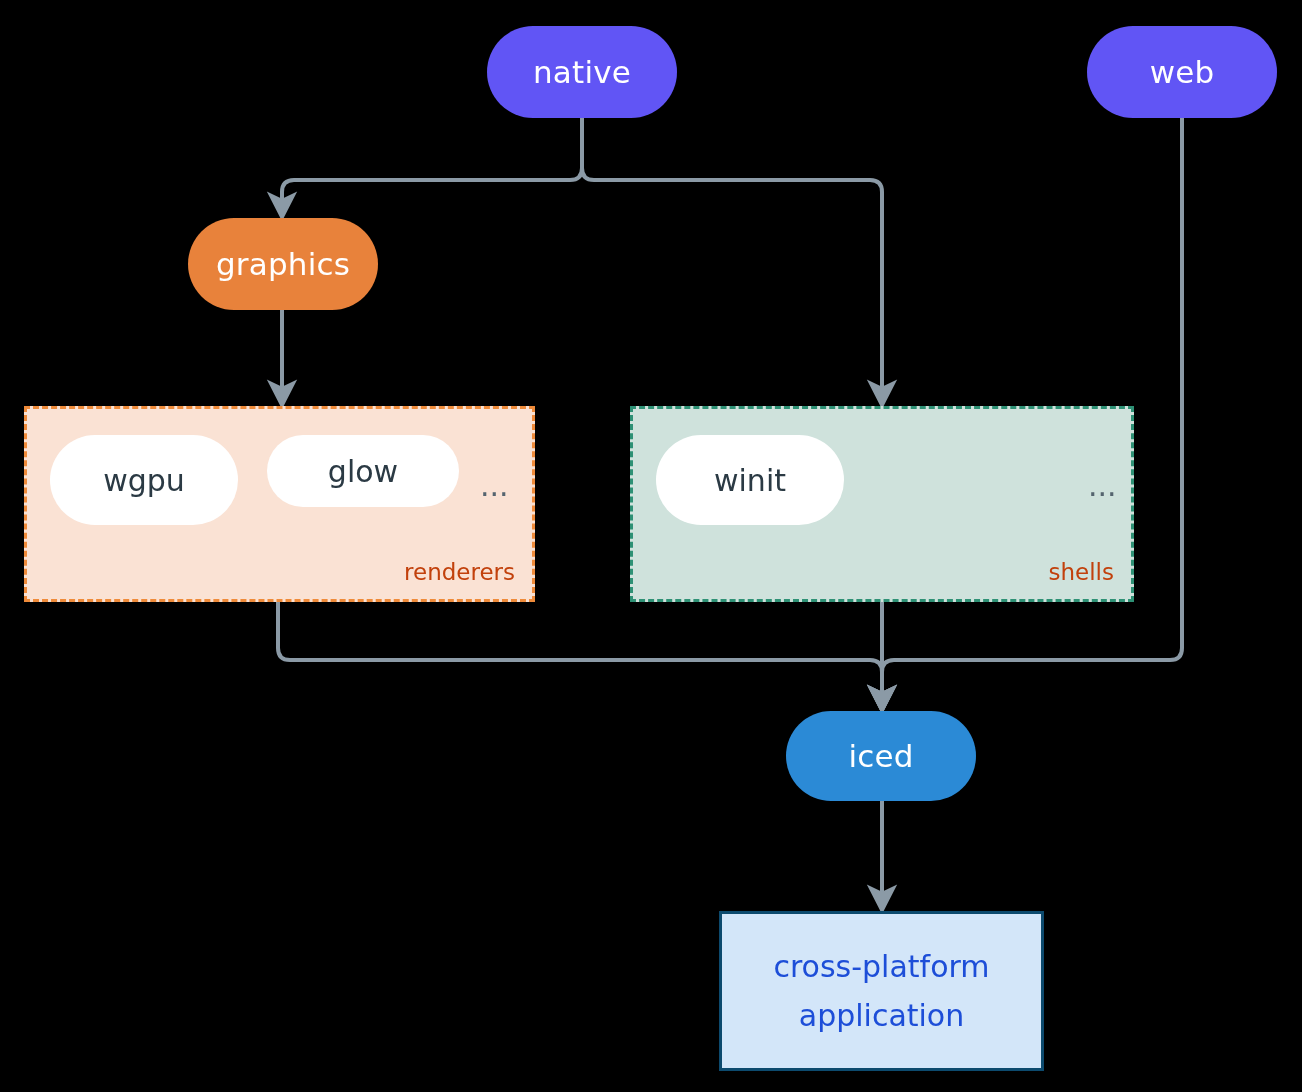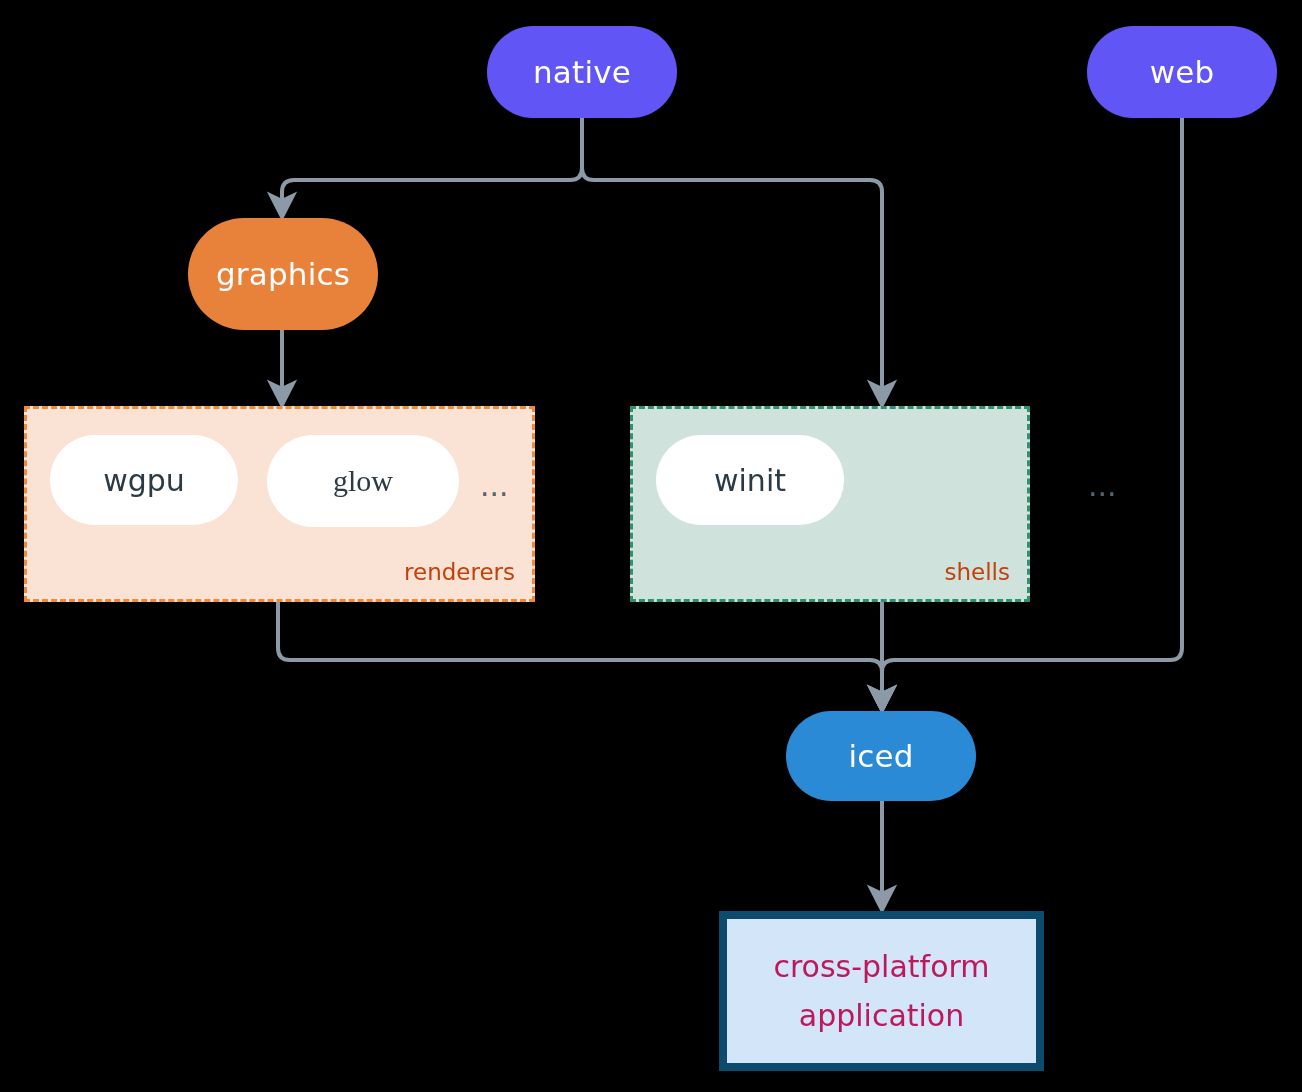--- a/index.html
+++ b/index.html
@@ -48,21 +48,21 @@
     left: 1087px;
     top: 26px;
     width: 190px;
     height: 92px;
     background: #6155f5;
   }
   .graphics-node {
     left: 188px;
     top: 218px;
     width: 190px;
-    height: 112px;
+    height: 92px;
     background: #e8823b;
   }
   .iced-node {
     left: 786px;
     top: 711px;
     width: 190px;
     height: 90px;
     background: #2b8ad6;
     align-items: center;
   }
@@ -76,21 +76,21 @@
     left: 24px;
     top: 406px;
     width: 511px;
     height: 196px;
     background: #fae2d4;
     border-color: #ef8b3a;
   }
   .shells-box {
     left: 630px;
     top: 406px;
-    width: 400px;
+    width: 504px;
     height: 196px;
     background: #cfe2dc;
     border-color: #2e9175;
   }
   .group-label {
     position: absolute;
     right: 17px;
     bottom: 14px;
     font-size: 23px;
     color: #c2410c;
@@ -113,26 +113,26 @@
     line-height: 1;
   }
   .app-box {
     position: absolute;
     left: 719px;
     top: 911px;
     width: 325px;
     height: 160px;
     box-sizing: border-box;
     background: #d3e6f9;
-    border: 8px solid #0c4a6e;
+    border: 3px solid #0c4a6e;
     display: flex;
     flex-direction: column;
     align-items: center;
     justify-content: center;
-    color: #be185d;
+    color: #1d4ed8;
     font-size: 30px;
     line-height: 1.65;
     text-align: center;
   }
 </style>
 </head>
 <body>
 
 <div id="canvas">
 
@@ -167,21 +167,21 @@
   </div>
 
   <div class="node pill-node graphics-node">
     <span>graphics</span>
   </div>
 
   <div class="group-box renderers-box">
     <div class="sub-pill" style="left:23px; top:26px; width:188px; height:90px;">
       <span>wgpu</span>
     </div>
-    <div class="sub-pill" style="left:240px; top:26px; width:192px; height:92px;font-family:Liberation Serif, serif;">
+    <div class="sub-pill" style="left:240px; top:26px; width:192px; height:72px;">
       <span>glow</span>
     </div>
     <span class="ellipsis" style="left:453px; top:62px;">...</span>
     <span class="group-label">renderers</span>
   </div>
 
   <div class="group-box shells-box">
     <div class="sub-pill" style="left:23px; top:26px; width:188px; height:90px;">
       <span>winit</span>
     </div>

